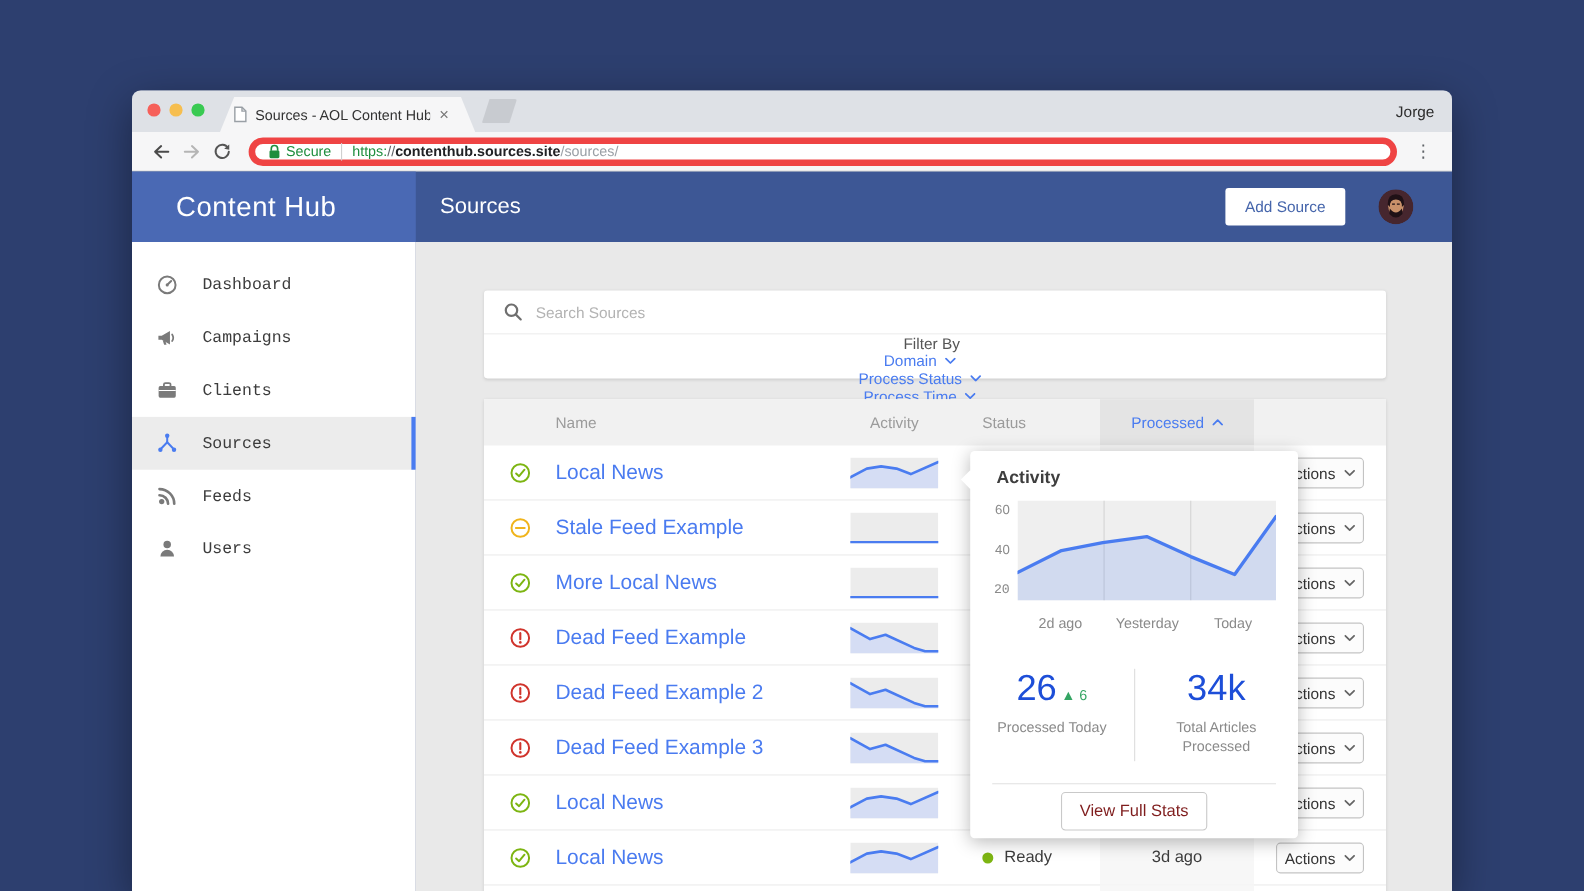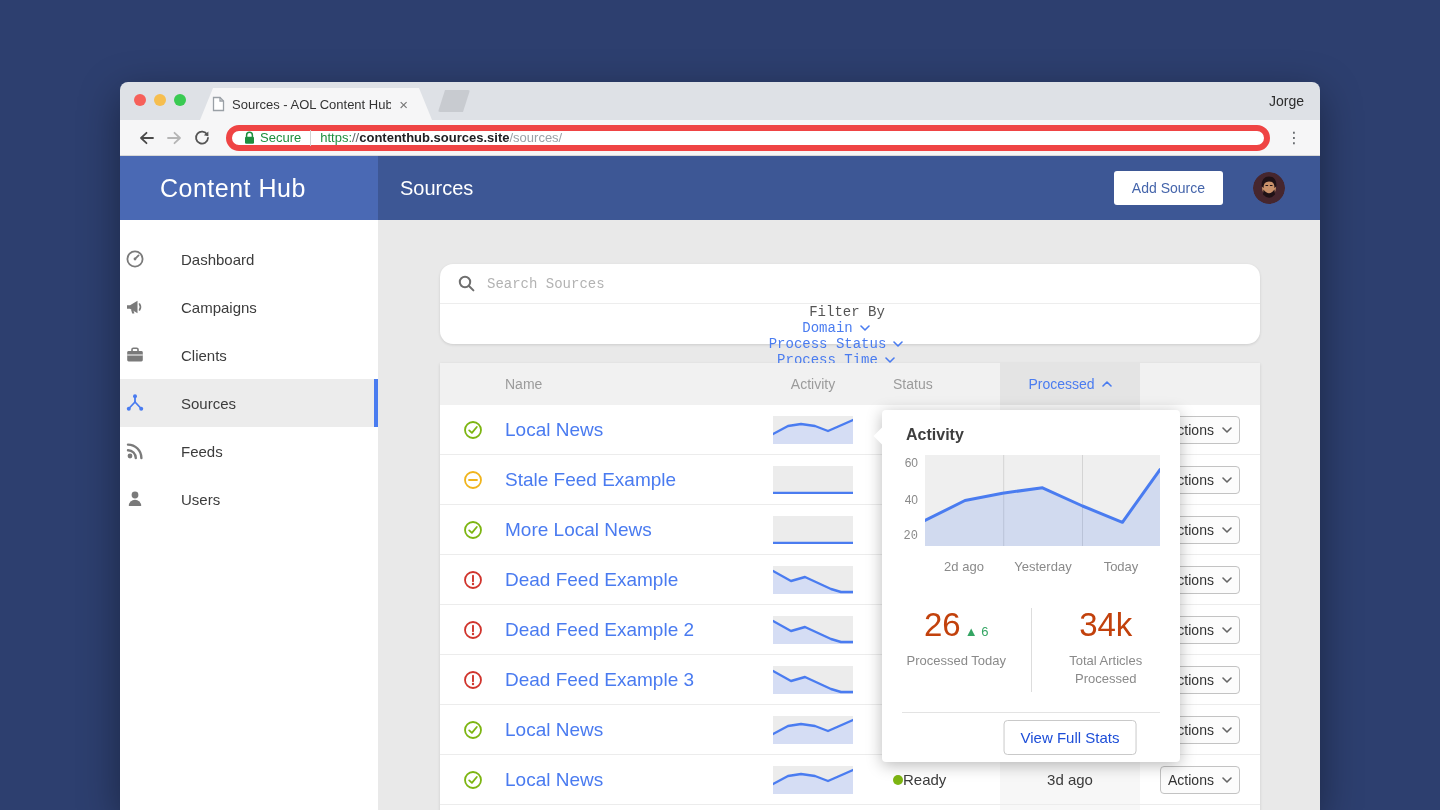--- a/index.html
+++ b/index.html
@@ -40,30 +40,30 @@
   .logo { color:#fff; font-size:25px; font-weight:400; letter-spacing:.5px; }
   .page-title { color:#fff; font-size:20px; margin-left:22px; font-weight:400; }
   .header-right { margin-left:auto; display:flex; align-items:center; gap:30px; margin-right:35px; }
   .add-btn { background:#fff; color:#4565ab; border:none; height:34px; padding:0 18px; border-radius:3px;
              font-size:14px; font-family:inherit; cursor:pointer; }
   .avatar { width:32px; height:32px; border-radius:50%; overflow:hidden; }
 
   
   .app-body { flex:1; display:flex; min-height:0; }
   .sidebar { width:258px; background:#fff; padding-top:15px; flex:0 0 auto; }
-  .side-item { height:48px; display:flex; align-items:center; padding-left:5px; gap:36px;
-               font-size:15px; color:#3c3c3c; cursor:pointer; }
+  .side-item { height:48px; display:flex; align-items:center; padding-left:22px; gap:22px;
+               font-size:15px; color:#3c3c3c; cursor:pointer;font-family:Liberation Mono, monospace; }
   .side-item .si { width:20px; display:flex; justify-content:center; }
   .side-item.active { background:#ececec; border-right:4px solid #4a7cf0; }
 
   .content { flex:1; background:#e9e9e9; position:relative; overflow:hidden; }
 
   
-  .toolcard { position:absolute; left:62px; top:44px; width:820px; background:#fff; border-radius:13px;
-              box-shadow:0 1px 3px rgba(0,0,0,.12);font-family:Liberation Mono, monospace; }
+  .toolcard { position:absolute; left:62px; top:44px; width:820px; background:#fff; border-radius:3px;
+              box-shadow:0 1px 3px rgba(0,0,0,.12); }
   .search-row { height:40px; display:flex; align-items:center; padding:0 18px; gap:12px; border-bottom:1px solid #ededed; }
   .search-row input { flex:1; border:none; outline:none; font-size:14px; font-family:inherit; color:#333; }
   .search-row input::placeholder { color:#b3b3b3; }
   .filter-row { height:40px; display:flex; align-items:center; padding:0 20px 0 18px; font-size:14px; color:#555;flex-direction:column; }
   .filter-label { margin:0 16px 0 12px; }
   .fdrop { display:flex; align-items:center; gap:7px; color:#4a7cf0; margin-right:26px; cursor:pointer; }
   .sort-group { margin-left:auto; display:flex; align-items:center; gap:10px; }
   .sort-value { display:flex; align-items:center; gap:7px; color:#4a7cf0; cursor:pointer; }
 
   
@@ -74,46 +74,46 @@
   .th { height:100%; display:flex; align-items:center; }
   .th-name { grid-column:2; }
   .th-activity { grid-column:3; justify-content:center; }
   .th-status { grid-column:4; padding-left:40px; }
   .th-proc { grid-column:5; background:#e4e4e4; justify-content:center; gap:7px; color:#4a7cf0; cursor:pointer; }
   .trow { height:50px; border-bottom:1px solid #ececec; }
   .cell { height:100%; display:flex; align-items:center; }
   .c-icon { justify-content:center; }
   .name-link { color:#4a7bf0; font-size:19px; text-decoration:none; cursor:pointer; }
   .c-spark { justify-content:center; }
-  .c-status { padding-left:40px; font-size:15px; color:#3c3c3c; }
+  .c-status { padding-left:40px; gap:10px; font-size:15px; color:#3c3c3c; }
   .c-status .dot-ready { width:10px; height:10px; border-radius:50%; background:#7db512; }
   .c-proc { background:#f7f7f7; justify-content:center; font-size:15px; color:#3c3c3c; }
   .c-actions { padding-left:20px; }
   .actions-btn { width:80px; height:28px; border:1px solid #c3c3c3; border-radius:4px; background:#fcfcfc;
                  display:flex; align-items:center; justify-content:center; gap:8px; font-size:14px; color:#333; cursor:pointer; }
 
   
   .popup { position:absolute; left:504px; top:190px; width:298px; height:352px; background:#fff; border-radius:4px;
            box-shadow:0 3px 16px rgba(0,0,0,.28); z-index:10; }
   .popup::before { content:''; position:absolute; left:-6px; top:20px; width:12px; height:12px; background:#fff;
                    transform:rotate(45deg); }
   .popup-title { position:absolute; left:24px; top:16px; font-size:16px; font-weight:700; color:#3e3e3e; }
   .plot { position:absolute; left:43px; top:45px; width:235px; height:91px; }
   .ytick { position:absolute; left:2px; width:34px; text-align:right; font-size:12px; color:#8a8a8a; }
   .xtick { position:absolute; top:149px; transform:translateX(-50%); font-size:13px; color:#8a8a8a; white-space:nowrap; }
   .stats { position:absolute; top:196px; left:0; right:0; height:92px; display:flex; }
   .stat { flex:1; text-align:center; }
-  .stat-val { font-size:33px; color:#c2410c; font-weight:400; display:inline; }
+  .stat-val { font-size:33px; color:#1d4ed8; font-weight:400; display:inline; }
   .stat-delta { font-size:13px; color:#34a563; margin-left:4px; }
   .stat-label { font-size:13px; color:#8a8a8a; line-height:1.35; margin:8px auto 0; max-width:112px; }
   .stat-divider { width:1px; background:#ddd; margin:2px 0 6px; }
   .popup-hr { position:absolute; left:20px; right:20px; top:302px; border-top:1px solid #e3e3e3; }
   .fullstats-btn { position:absolute; top:310px; left:50%; transform:translateX(-50%); background:#fff;
-                   border:1px solid #c9c9c9; border-radius:4px; padding:8px 16px; font-size:15px; color:#1d4ed8;
-                   font-family:inherit; cursor:pointer; white-space:nowrap;margin-left:39px; }
+                   border:1px solid #c9c9c9; border-radius:4px; padding:8px 16px; font-size:15px; color:#7f1d1d;
+                   font-family:inherit; cursor:pointer; white-space:nowrap; }
 </style>
 </head>
 <body>
 
 <div class="window">
 
   <div class="tabstrip">
     <span class="dot red"></span>
     <span class="dot yellow"></span>
     <span class="dot green"></span>

